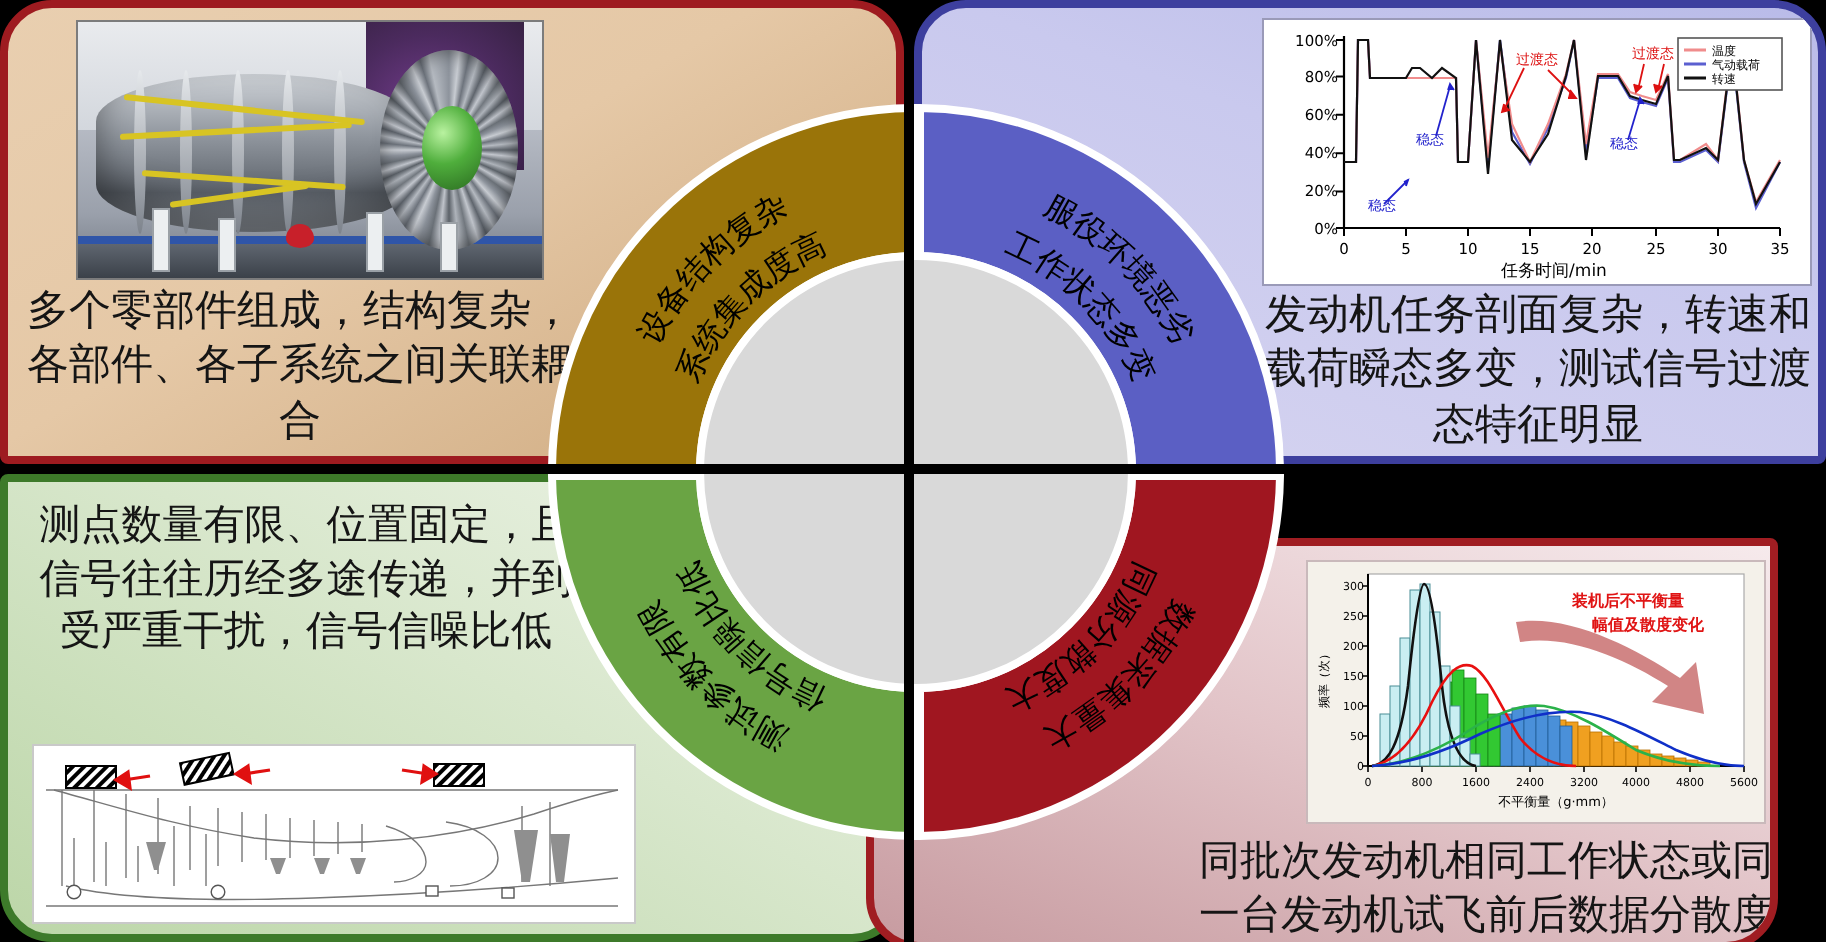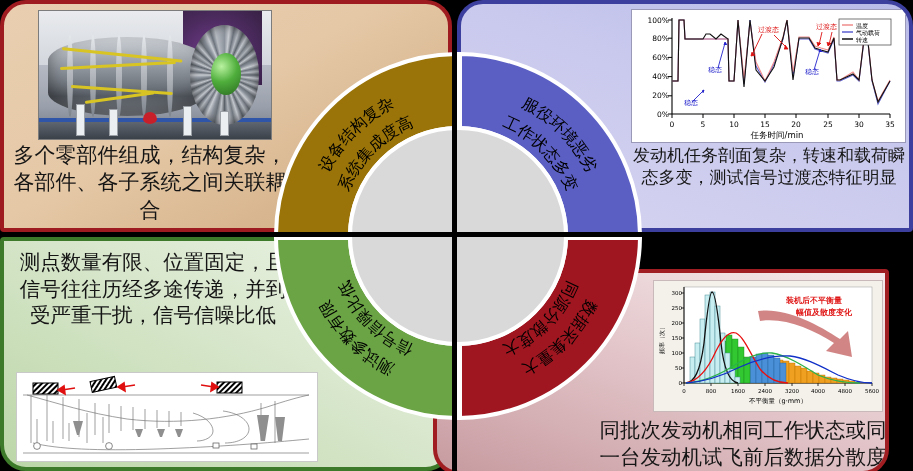--- a/index.html
+++ b/index.html
@@ -72,21 +72,21 @@
   
   #mission-chart{left:170px;top:5px;width:273px;height:132px;border:1px solid #9a9ab8;background:#fff;}
 
   
   #histogram-chart{left:216px;top:7px;width:228px;height:130px;border:1px solid #c9b9bb;background:#f4f1ea;}
 
   
   .caption{position:absolute;color:#151515;text-align:center;line-height:1.26;
     font-family:"DejaVu Sans","Liberation Sans",sans-serif;font-size:20.5px;white-space:pre-line;}
   #caption-tl{left:8px;top:138px;width:276px;font-size:21px;line-height:1.3;}
-  #caption-tr{left:165px;top:140px;width:286px;font-size:17px;line-height:1.3;}
+  #caption-tr{left:165px;top:140px;width:286px;font-size:21px;line-height:1.3;}
   #caption-bl{left:6px;top:8px;width:286px;font-size:20.5px;line-height:1.3;}
   #caption-br{left:160px;top:144px;width:292px;font-size:20.5px;line-height:1.3;}
 
   
   #donut{position:absolute;left:258px;top:36px;width:400px;height:400px;}
   .quad{position:absolute;left:0;top:0;width:400px;height:400px;}
   #hub{position:absolute;left:90px;top:90px;width:220px;height:220px;border-radius:50%;
     background:#d9d9d9;border:4px solid #ffffff;box-sizing:border-box;}
 
   .sep{position:absolute;background:#000;}

